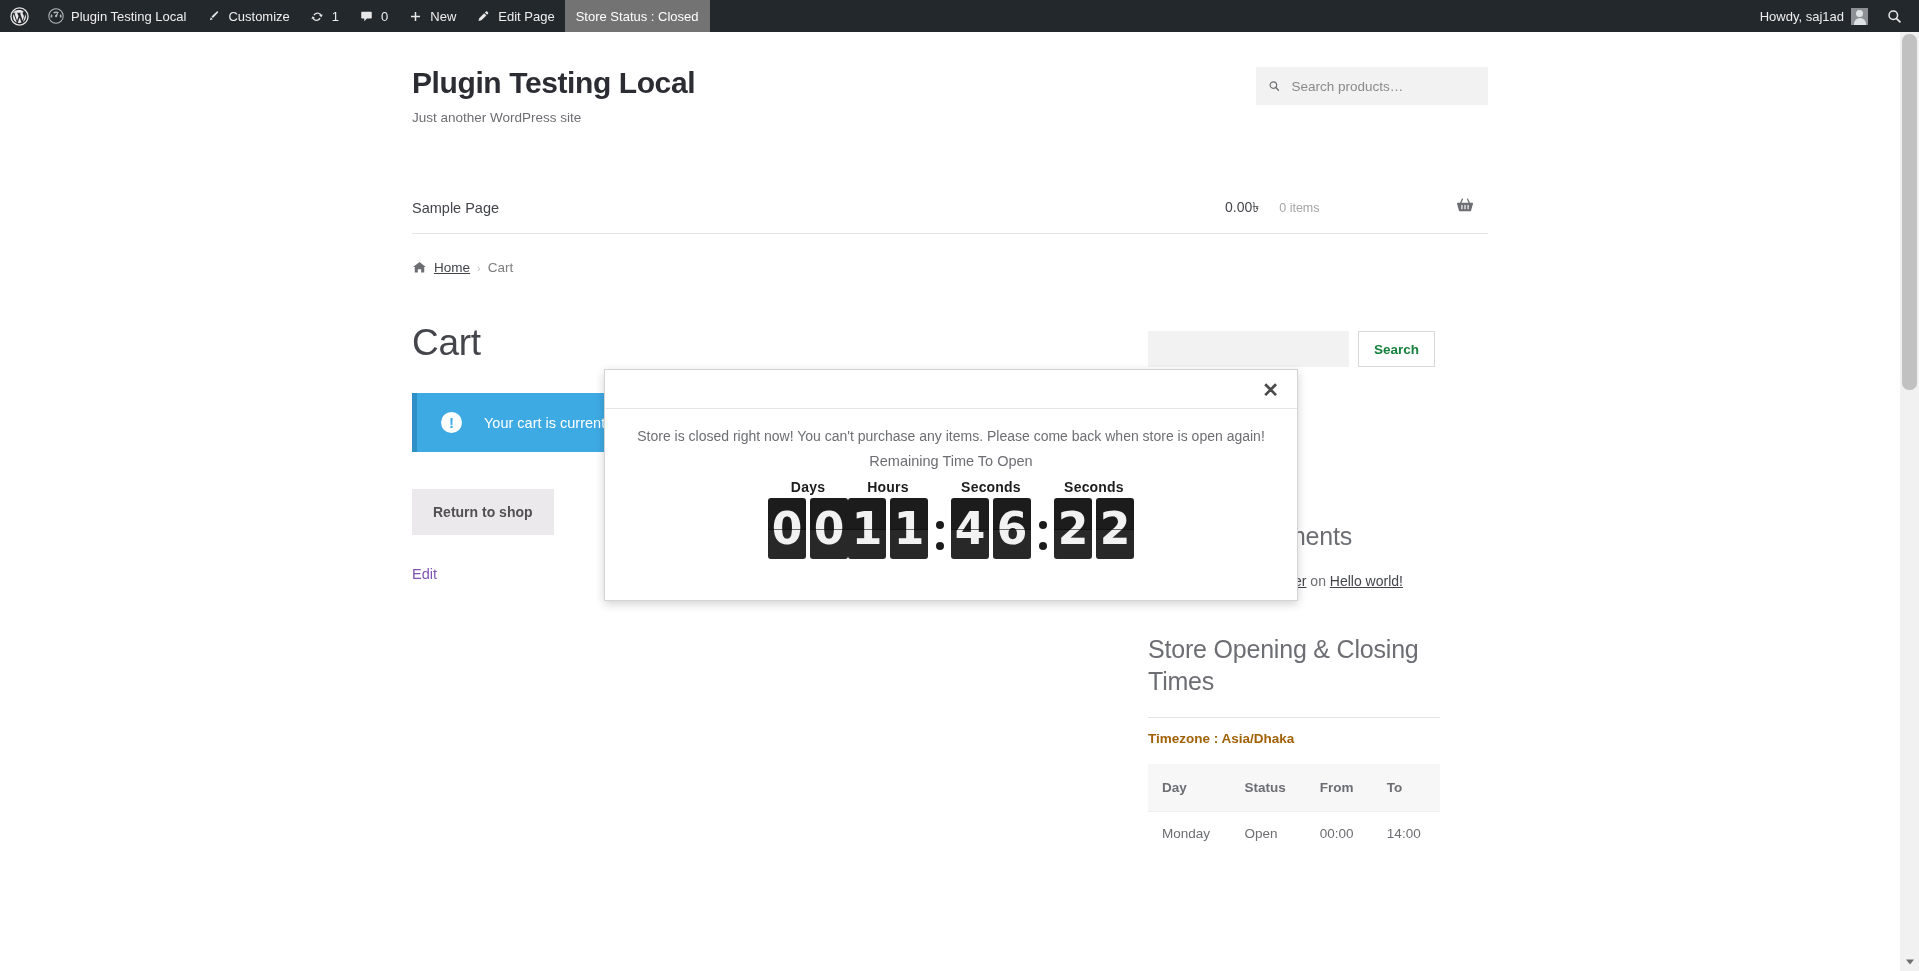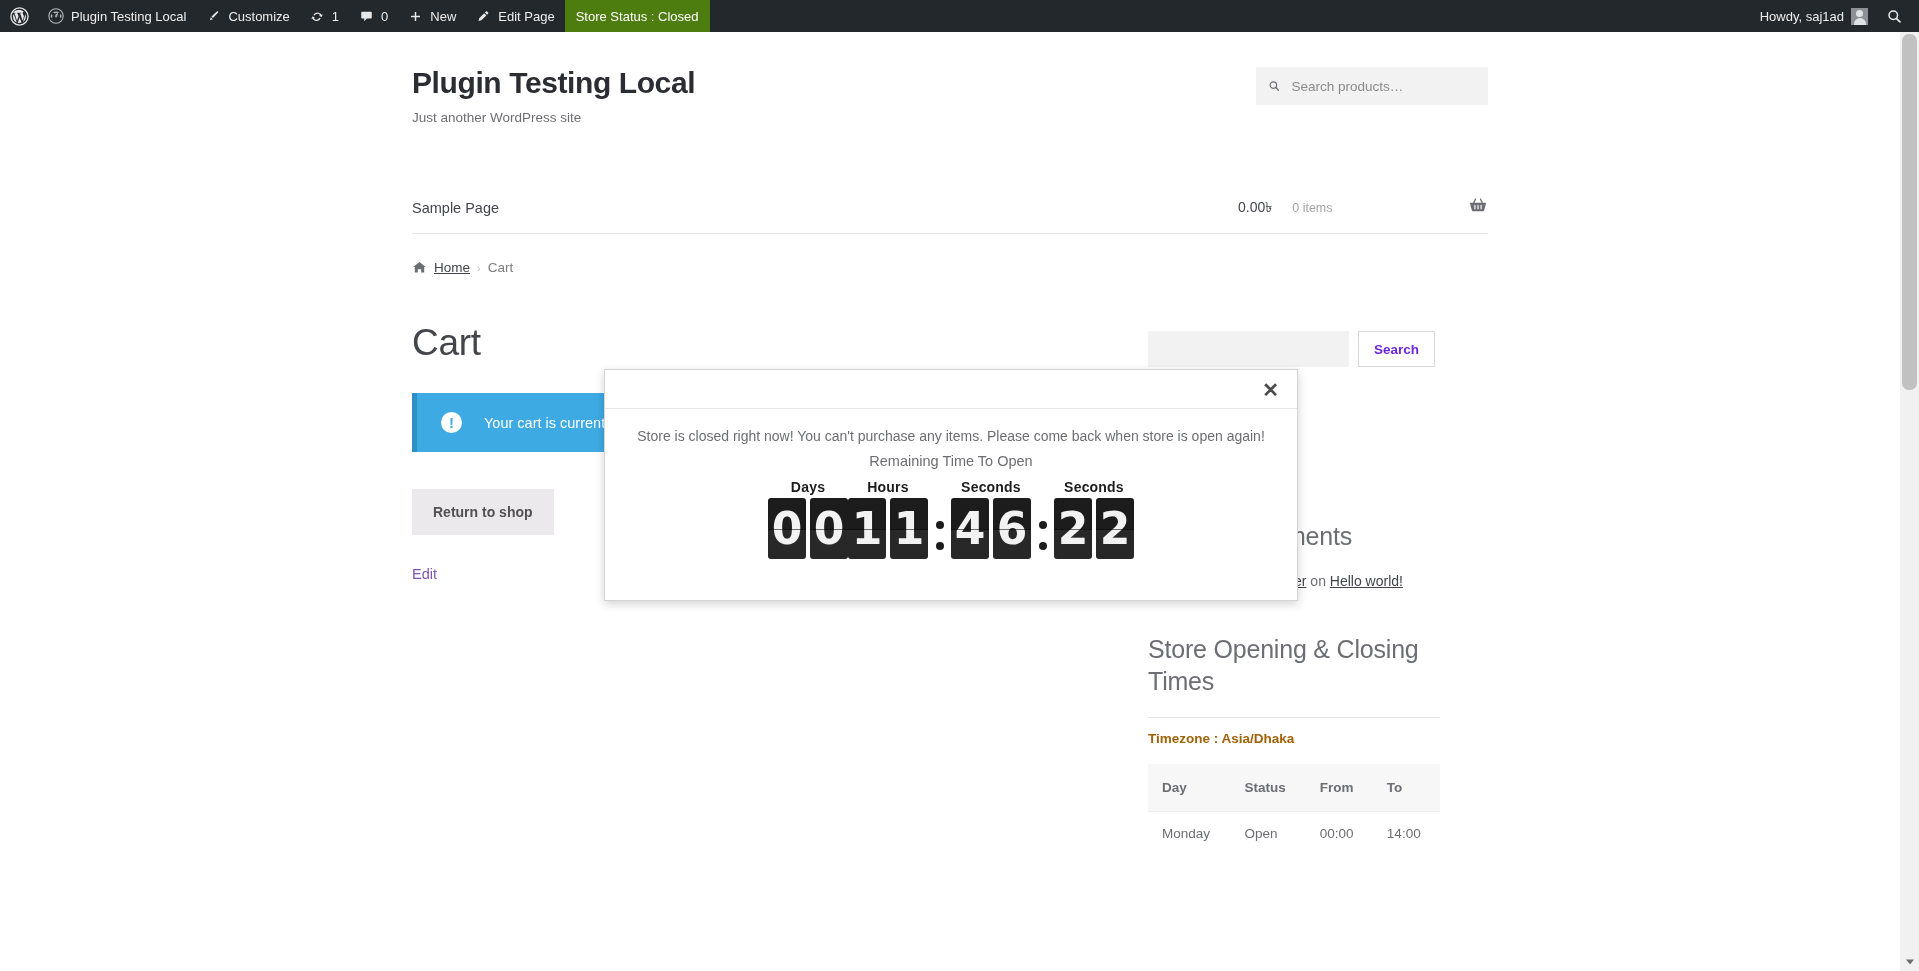--- a/index.html
+++ b/index.html
@@ -18,21 +18,21 @@
     position:absolute; top:0; left:0; width:1919px; height:32px;
     background:#23282d; color:#eee; display:flex; align-items:stretch;
     font-size:13px; z-index:50;
   }
   .ab-item{
     display:flex; align-items:center; gap:7px;
     padding:0 10px; color:#eee; cursor:pointer; white-space:nowrap;
   }
   .ab-logo{ padding:0 9px 0 10px; }
   .ab-status{
-    background:#4d7c0f; color:#fff; font-weight:400;
+    background:#737373; color:#fff; font-weight:400;
     display:flex; align-items:center; padding:0 11px;
   }
   .ab-right{ margin-left:auto; display:flex; align-items:stretch; }
   .ab-howdy{ display:flex; align-items:center; padding:0 8px 0 12px; }
   .ab-avatar{ width:17px; height:17px; background:#8d9196; display:block; position:relative; overflow:hidden; }
   .ab-avatar:before{ content:""; position:absolute; left:5px; top:2.5px; width:7px; height:7px; border-radius:50%; background:#dfe2e4;}
   .ab-avatar:after{ content:""; position:absolute; left:2.5px; top:10.5px; width:12px; height:9px; border-radius:6px 6px 0 0; background:#dfe2e4;}
   .ab-search{ display:flex; align-items:center; padding:0 16px 0 10px; }
   .wpicon{ display:inline-block; vertical-align:middle; }
 
@@ -61,21 +61,21 @@
   }
   .hdr-search input::placeholder{ color:#8a8a8a; }
 
   
   .nav-row{
     position:relative; height:52px; display:flex; align-items:center;
     border-bottom:1px solid #e6e6e6;
   }
   .nav-link{ font-size:14.5px; color:#43454b; cursor:pointer; }
   .cart-block{
-    position:absolute; right:0; top:0; height:52px; display:flex;
+    position:absolute; right:13px; top:0; height:52px; display:flex;
     align-items:center; gap:10px; width:250px; justify-content:flex-end;
   }
   .cart-amount{ font-size:14px; color:#43454b; font-weight:400;}
   .cart-items{ font-size:12.5px; color:#a5a5a5; margin-right:auto; margin-left:10px;}
   .cart-icon{ color:#6d6e73; }
 
   
   .breadcrumb{
     display:flex; align-items:center; gap:7px; padding-top:26px;
     font-size:13.5px; color:#7e7e7e;
@@ -110,21 +110,21 @@
   .edit-link{ display:block; margin-top:31px; font-size:14.5px; color:#7f54b3; text-decoration:none; cursor:pointer;}
 
   
   .sb-searchrow{ display:flex; gap:9px; }
   .sb-searchrow input{
     width:201px; height:36px; background:#f2f2f2; border:0; outline:none;
     padding:0 10px; font-size:13.5px; font-family:"Liberation Sans", sans-serif;
   }
   .sb-search-btn{
     height:36px; padding:0 15px; background:#fff; border:1px solid #d9d9d9;
-    font-size:13.5px; font-weight:bold; color:#6d28d9; cursor:pointer;
+    font-size:13.5px; font-weight:bold; color:#15803d; cursor:pointer;
     font-family:"Liberation Sans", sans-serif;
   }
   .widget{ margin-top:40px; }
   .widget-title{
     font-size:25px; font-weight:300; color:#6d6e73; margin:0 0 18px 0;
     line-height:1.28; letter-spacing:-.2px;
   }
   .widget-title.bordered{ border-bottom:1px solid #e4e4e4; padding-bottom:20px; margin-bottom:13px;}
   .sb-link{ color:#43454b; text-decoration:underline; font-size:14px; cursor:pointer; }
   .sb-list{ list-style:none; margin:0; padding:0; }

